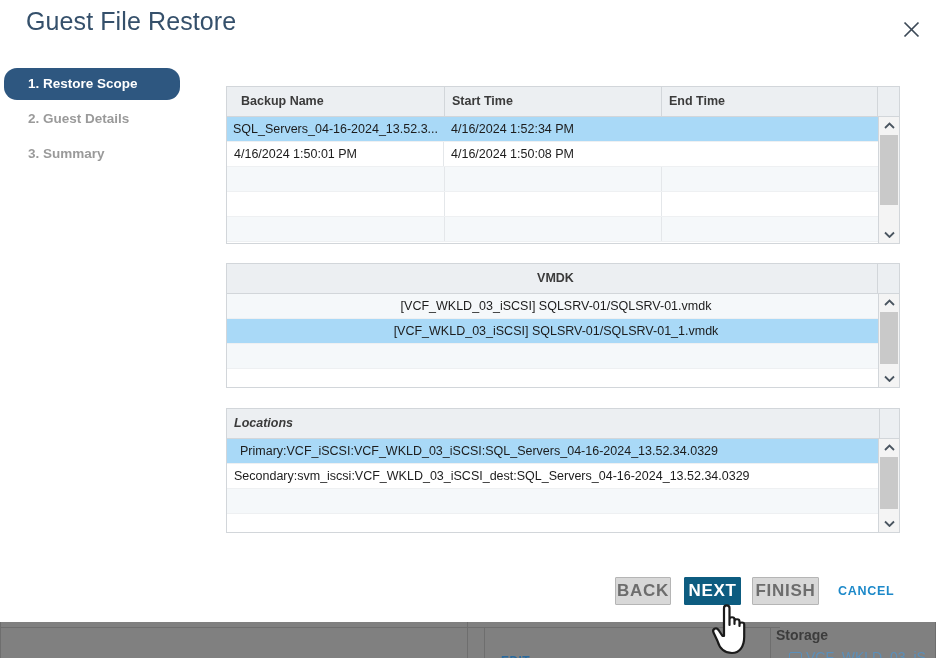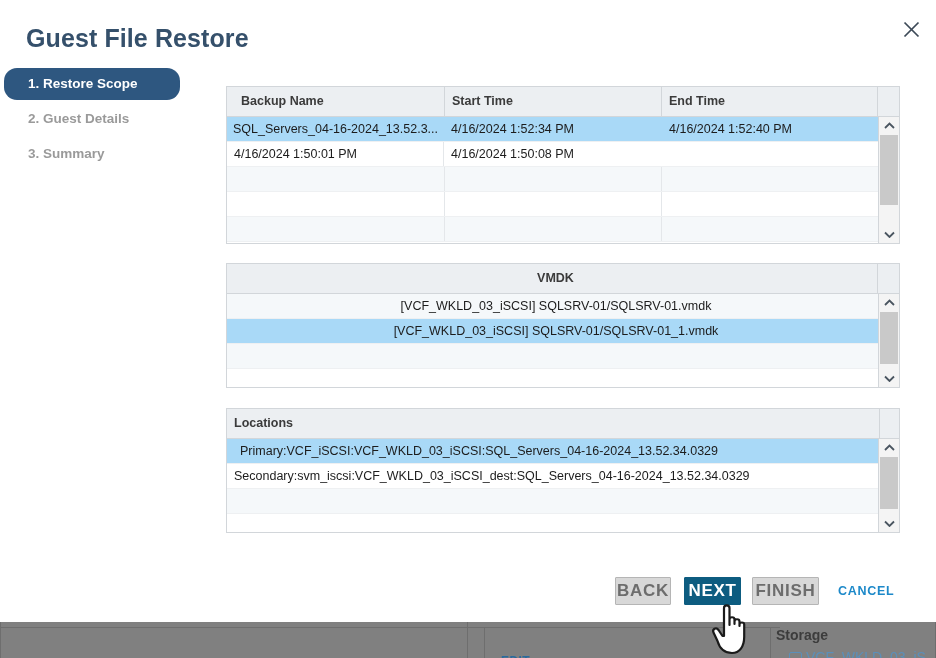--- a/index.html
+++ b/index.html
@@ -30,23 +30,23 @@
   #modal {
     position: absolute;
     left: 0; top: 0;
     width: 936px; height: 622px;
     background: #ffffff;
     overflow: hidden;
   }
 
   #dialog-title {
     position: absolute;
-    left: 26px; top: 24px;
+    left: 26px; top: 7px;
     font-size: 25px;
-    font-weight: 700;
+    font-weight: 400;
     color: #35506b;
     letter-spacing: .1px;
   }
 
   #close-btn {
     position: absolute;
     right: 10px; top: 14px;
     width: 30px; height: 30px;
     cursor: pointer;
     display: flex; align-items: center; justify-content: center;
@@ -228,21 +228,20 @@
       <div class="hcell" style="width:218px;padding-left:14px;">Backup Name</div>
       <div class="hcell" style="width:217px;">Start Time</div>
       <div class="hcell" style="width:216px;">End Time</div>
       <div class="hcell" style="width:21px;"></div>
     </div>
     <div class="panel-body" style="height:126px;">
       <div class="rows">
         <div class="row sel">
           <div class="cell div" style="width:218px;">SQL_Servers_04-16-2024_13.52.3...</div>
           <div class="cell div" style="width:217px;">4/16/2024 1:52:34 PM</div>
-          <div class="cell" style="width:216px;">4/16/2024 1:52:40 PM</div>
         </div>
         <div class="row">
           <div class="cell div" style="width:217px;">4/16/2024 1:50:01 PM</div>
           <div class="cell" style="width:216px;">4/16/2024 1:50:08 PM</div>
         </div>
         <div class="row alt">
           <div class="cell div" style="width:218px;"></div>
           <div class="cell div" style="width:217px;"></div>
           <div class="cell" style="width:216px;"></div>
         </div>
@@ -304,21 +303,21 @@
           <svg width="11" height="7" viewBox="0 0 11 7">
               <polyline points="1,1.5 5.5,6 10,1.5" fill="none" stroke="#4a5560" stroke-width="1.8"></polyline>
             </svg>
         </div>
       </div>
     </div>
   </div>
 
   <div class="panel" id="panel-locations" style="top:408px;height:125px;">
     <div class="panel-head">
-      <div class="hcell" style="width:768px;">Locations</div>
+      <div class="hcell" style="width:768px;font-style:italic;">Locations</div>
       <div class="hcell" style="width:21px;"></div>
     </div>
     <div class="panel-body" style="height:93px;">
       <div class="rows">
         <div class="row sel">
           <div class="cell" style="width:651px;padding-left:13px;">Primary:VCF_iSCSI:VCF_WKLD_03_iSCSI:SQL_Servers_04-16-2024_13.52.34.0329</div>
         </div>
         <div class="row">
           <div class="cell" style="width:651px;">Secondary:svm_iscsi:VCF_WKLD_03_iSCSI_dest:SQL_Servers_04-16-2024_13.52.34.0329</div>
         </div>

